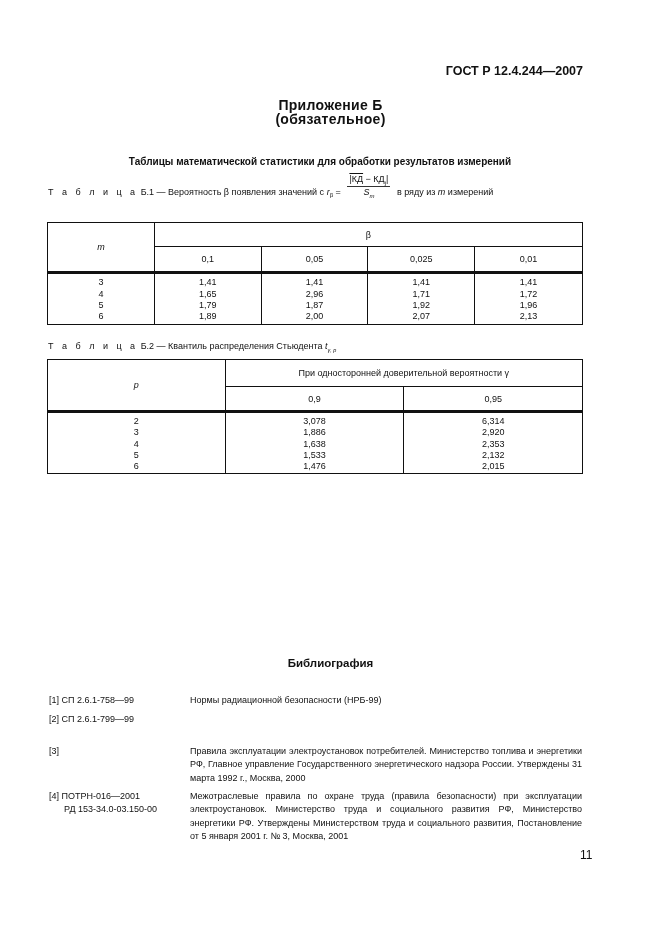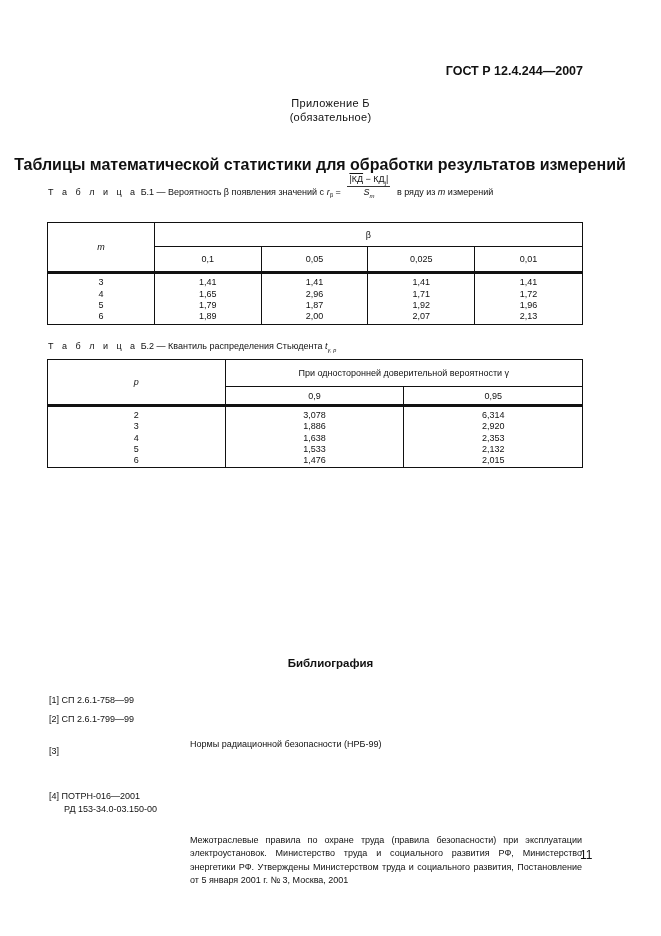--- a/index.html
+++ b/index.html
@@ -1,37 +1,37 @@
 <!DOCTYPE html>
 <html><head>
 <meta charset="utf-8">
 <style>
   html, body { margin:0; padding:0; background:#ffffff; }
   body { width:661px; height:936px; position:relative; overflow:hidden; color:#111; font-family:"Liberation Sans", sans-serif; }
   .abs { position:absolute; }
   .doc-code { left:0; width:583px; top:64px; text-align:right; font-weight:bold; font-size:12.5px; }
-  .appendix { left:0; width:661px; text-align:center; font-weight:normal; font-size:11px; letter-spacing:0.3px; }
-  .section-title { left:0; width:640px; top:156px; text-align:center; font-weight:bold; font-size:16px; }
+  .appendix { left:0; width:661px; text-align:center; font-weight:bold; font-size:14px; letter-spacing:0.3px; }
+  .section-title { left:0; width:640px; top:156px; text-align:center; font-weight:bold; font-size:10px; }
   .caption { font-size:9px; white-space:nowrap; }
   .spaced { letter-spacing:3px; }
   .frac { display:inline-block; vertical-align:middle; text-align:center; font-size:9px; margin:0 4px; }
   .frac .num { display:block; border-bottom:1px solid #333; padding:0 2px; }
   .frac .den { display:block; font-style:italic; }
   table.gt { position:absolute; border-collapse:collapse; font-size:9px; text-align:center; }
   table.gt td { border-left:1px solid #111; border-right:1px solid #111; padding:0; }
   table.gt .hdr-top td, table.gt td.hdr-top { border-top:1.5px solid #111; }
   table.gt td.bb { border-bottom:1px solid #111; }
   table.gt tr.heavy td { border-top:3px solid #111; }
   table.gt tr.last td { border-bottom:1.5px solid #111; }
   .ital { font-style:italic; }
   .data-cell { line-height:11.3px; padding-top:3px !important; padding-bottom:1px !important; }
   .bib-title { left:0; width:661px; top:657px; text-align:center; font-weight:bold; font-size:11.5px; }
   .bib-item { left:49px; width:533px; font-size:9px; line-height:13.4px; }
   .bib-ref { position:absolute; left:0; top:0; width:164px; }
-  .bib-text { margin-left:141px; text-align:justify;margin-top:44px; }
+  .bib-text { margin-left:141px; text-align:justify; }
   .pagenum { left:580px; top:848px; font-size:12px; }
 </style>
 </head>
 <body>
 
 <div class="abs doc-code">ГОСТ Р 12.4.244—2007</div>
 
 <div class="abs appendix" style="top:97px;">Приложение Б</div>
 <div class="abs appendix" style="top:111px;">(обязательное)</div>
 
@@ -115,21 +115,21 @@
   <colgroup>
       <col style="width:178px">
       <col style="width:179px">
       <col style="width:179px">
     </colgroup>
   <tbody>
       <tr style="height:27px;">
     <td rowspan="2" class="hdr-top ital">p</td>
     <td colspan="2" class="hdr-top bb">При односторонней доверительной вероятности γ</td>
   </tr>
-  <tr style="height:19px;text-align:center;">
+  <tr style="height:25px;text-align:center;">
     <td>0,9</td>
     <td>0,95</td>
   </tr>
   <tr class="heavy last" style="height:60px;">
     <td class="data-cell">
       <div>2</div>
       <div>3</div>
       <div>4</div>
       <div>5</div>
       <div>6</div>
@@ -158,20 +158,21 @@
   <div class="bib-ref">[1]  СП 2.6.1-758—99</div>
   <div class="bib-text">Нормы радиационной безопасности (НРБ-99)</div>
 </div>
 
 <div class="abs bib-item" style="top:713px;">
   <div class="bib-ref">[2]  СП 2.6.1-799—99</div>
 </div>
 
 <div class="abs bib-item" style="top:745px;">
   <div class="bib-ref">[3]</div>
+  <div class="bib-text">Правила эксплуатации электроустановок потребителей. Министерство топлива и энергетики РФ, Главное управление Государственного энергетического надзора России. Утверждены 31 марта 1992 г., Москва, 2000</div>
 </div>
 
 <div class="abs bib-item" style="top:790px;">
   <div class="bib-ref">
     <div>[4]  ПОТРН-016—2001</div>
     <div style="padding-left:15px;">РД 153-34.0-03.150-00</div>
   </div>
   <div class="bib-text">Межотраслевые правила по охране труда (правила безопасности) при эксплуатации электроустановок. Министерство труда и социального развития РФ, Министерство энергетики РФ. Утверждены Министерством труда и социального развития, Постановление от 5 января 2001 г. № 3, Москва, 2001</div>
 </div>
 

